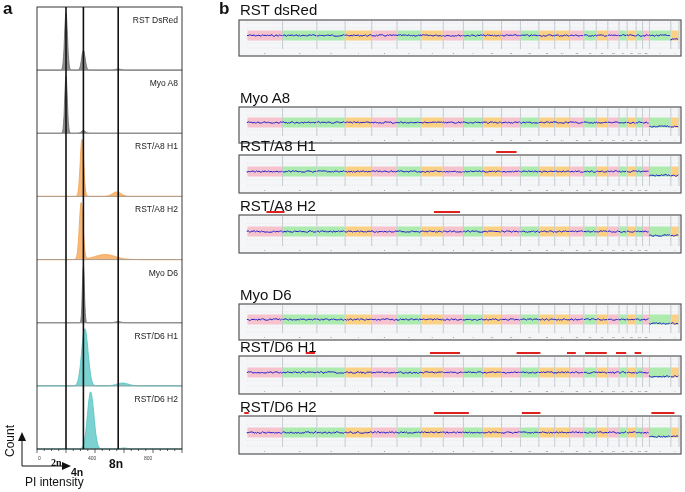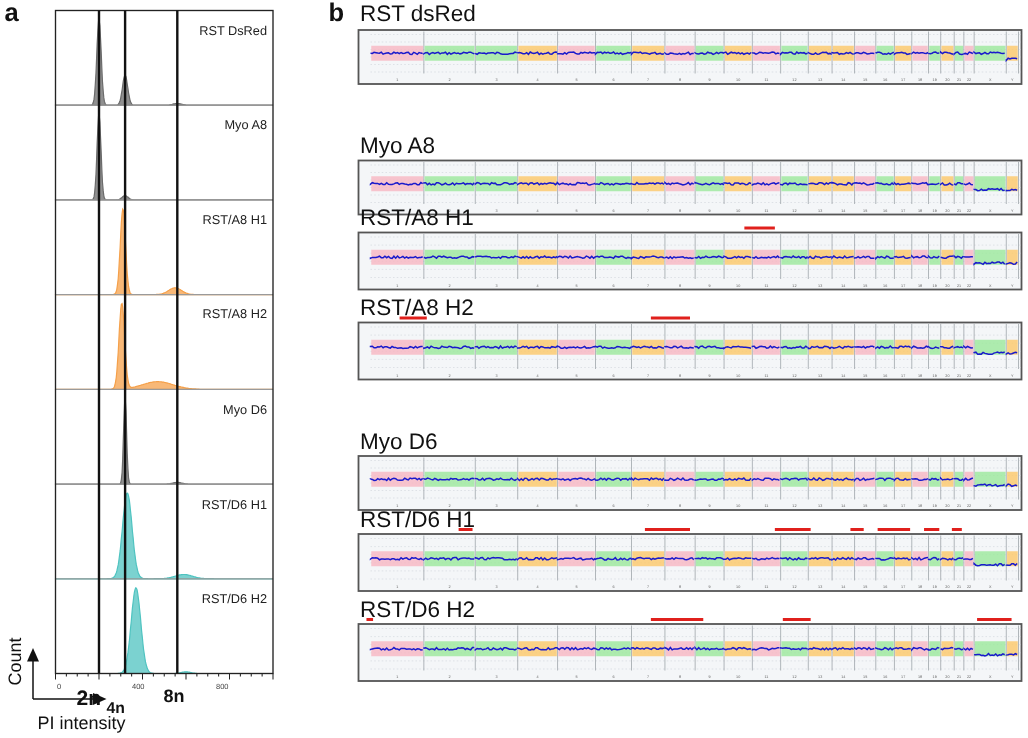--- a/index.html
+++ b/index.html
@@ -842,18 +842,18 @@
     <div class="cnv-title" style="left: 240px; top: 89px;">Myo A8</div>
     <div class="cnv-title" style="left: 240px; top: 137px;">RST/A8 H1</div>
     <div class="cnv-title" style="left: 240px; top: 197px;">RST/A8 H2</div>
     <div class="cnv-title" style="left: 240px; top: 286px;">Myo D6</div>
     <div class="cnv-title" style="left: 240px; top: 338px;">RST/D6 H1</div>
     <div class="cnv-title" style="left: 240px; top: 398px;">RST/D6 H2</div>
   </div>
 
 <div class="axis-text" style="left:25px;top:475px;font-size:12px;">PI intensity</div>
 <div class="axis-text" style="left:3px;top:457px;font-size:12px;transform:rotate(-90deg);transform-origin:left top;">Count</div>
-<div class="axis-text" style="left:51px;top:457px;font-size:14px;font-weight:bold;">2n</div>
+<div class="axis-text" style="left:51px;top:457px;font-size:10px;font-weight:bold;font-family:Liberation Serif, serif;">2n</div>
 <div class="axis-text" style="left:71px;top:466px;font-size:10.5px;font-weight:bold;">4n</div>
 <div class="axis-text" style="left:109px;top:457px;font-size:12px;font-weight:bold;">8n</div>
 <div class="axis-text" style="left:38px;top:455px;font-size:5px;color:#444;">0</div>
 <div class="axis-text" style="left:88px;top:455px;font-size:5px;color:#444;">400</div>
 <div class="axis-text" style="left:144px;top:455px;font-size:5px;color:#444;">800</div>
 
 </body></html>

